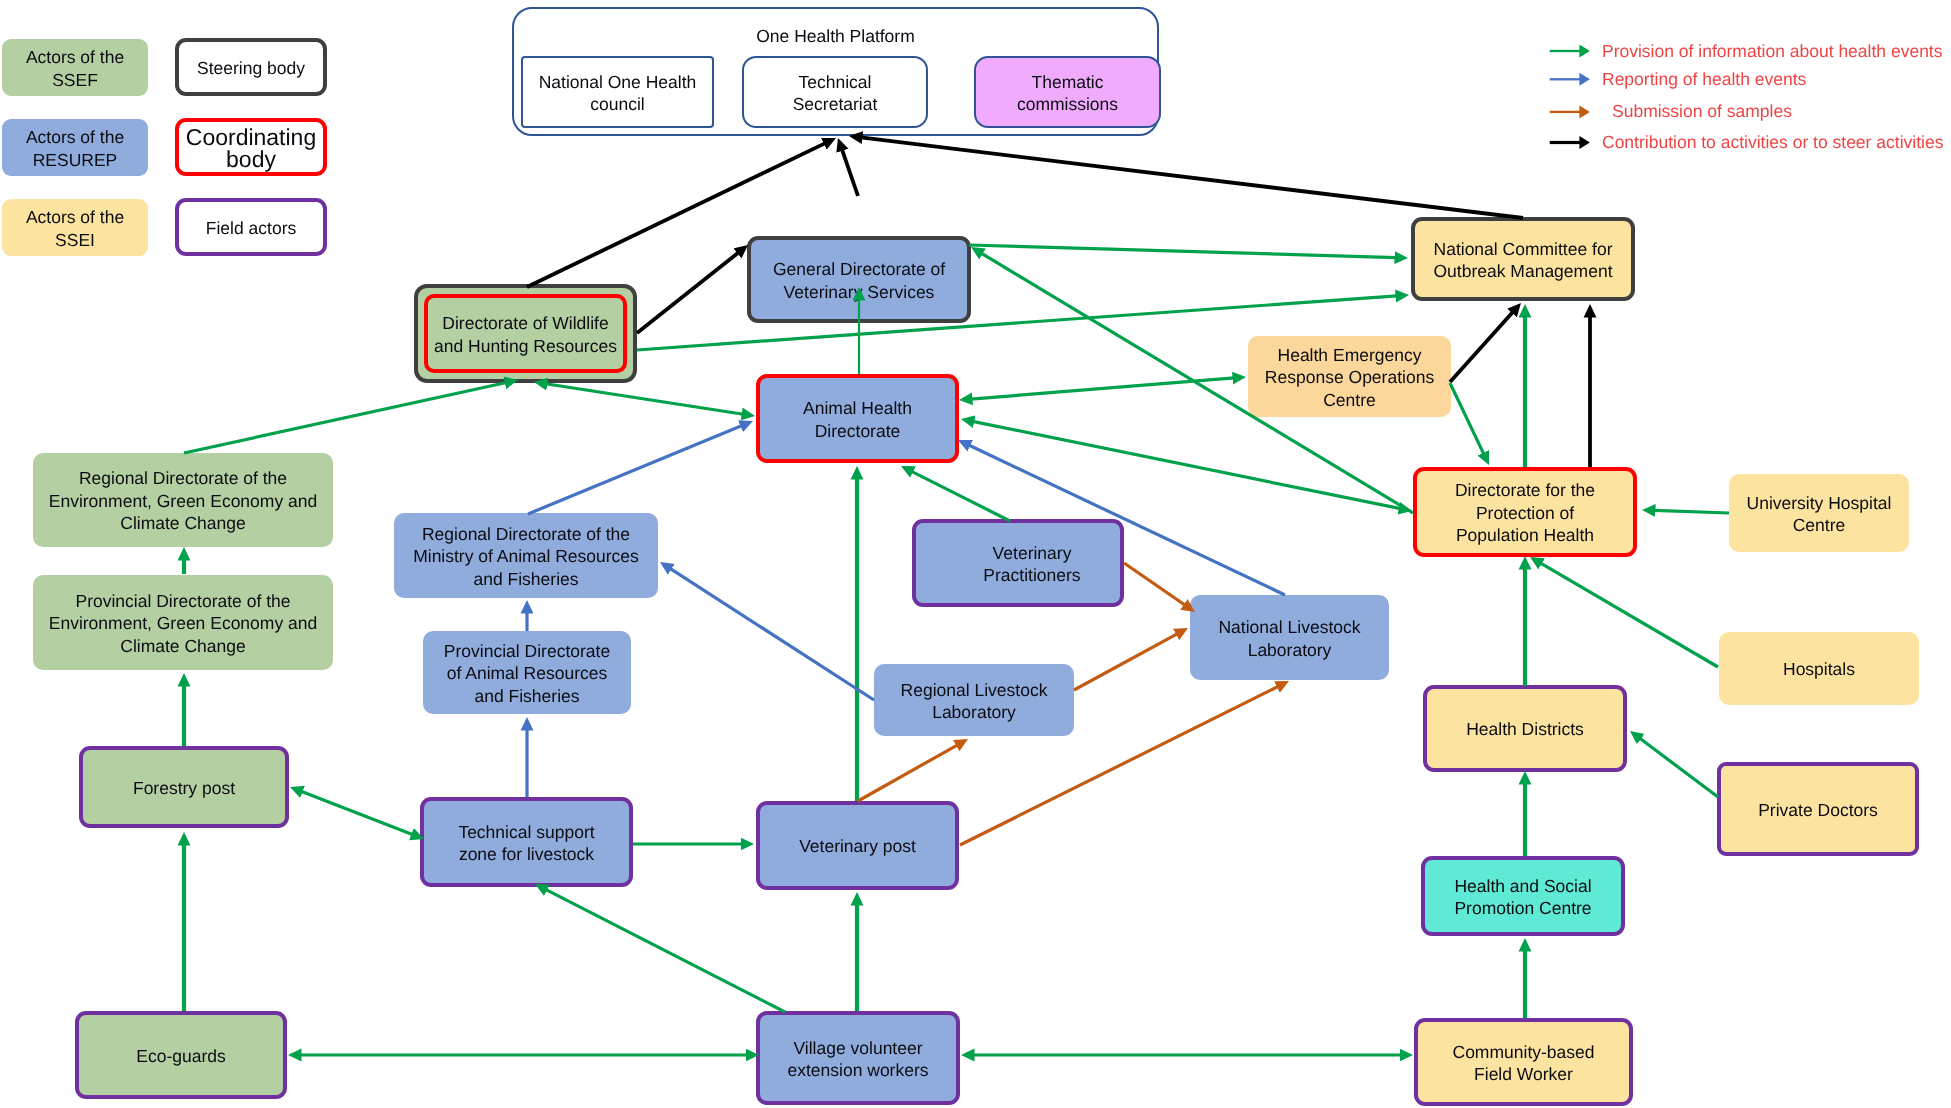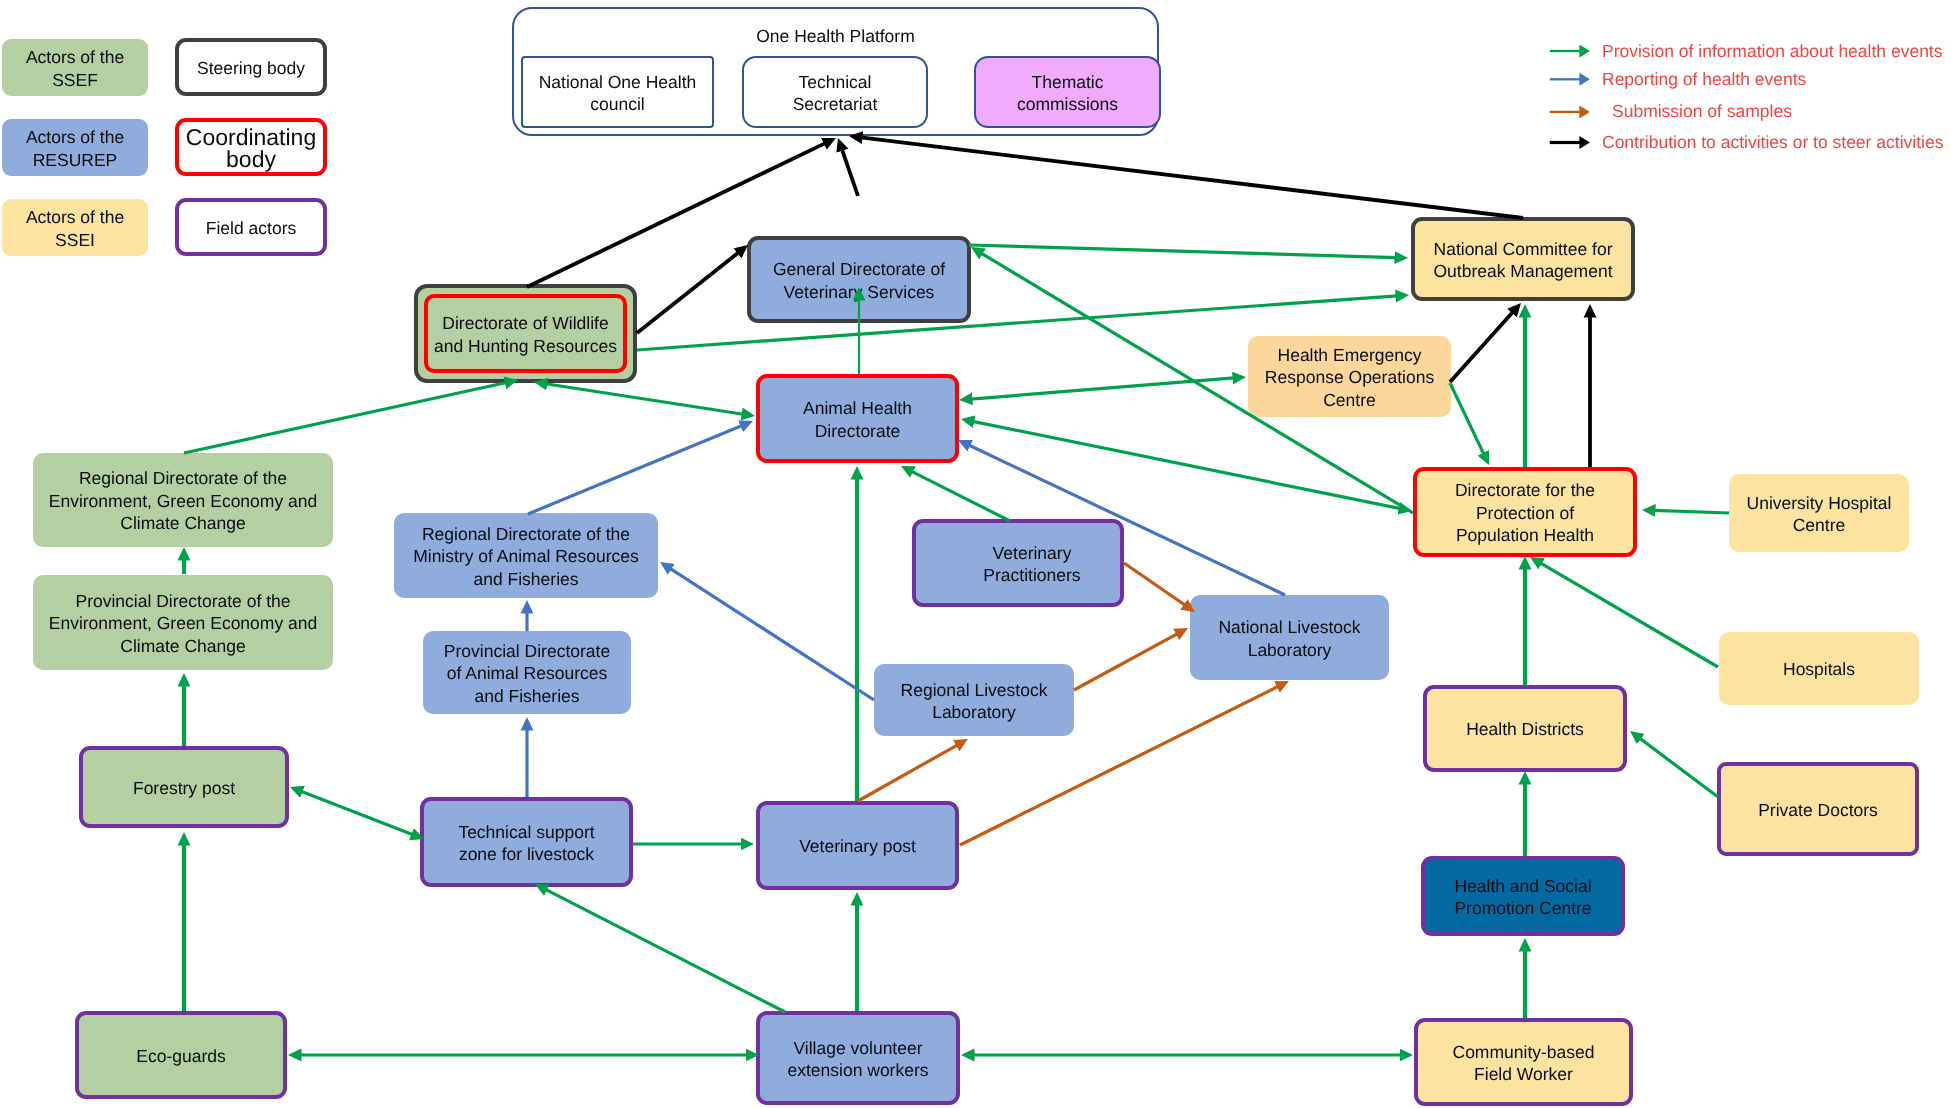--- a/index.html
+++ b/index.html
@@ -49,21 +49,21 @@
 Laboratory</span></div>
       <div class="node" style="left: 874px; top: 664px; width: 200px; height: 72px; background: rgb(143, 172, 220); border-radius: 10px; font-size: 17.5px;"><span>Regional Livestock
 Laboratory</span></div>
       <div class="node" style="left: 1719px; top: 632px; width: 200px; height: 73px; background: rgb(252, 227, 160); border-radius: 10px; font-size: 17.5px;"><span>Hospitals</span></div>
       <div class="node" style="left: 1423px; top: 685px; width: 204px; height: 87px; background: rgb(252, 227, 160); border: 4.6px solid rgb(112, 48, 160); border-radius: 11px; font-size: 17.5px;"><span>Health Districts</span></div>
       <div class="node" style="left: 1717px; top: 762px; width: 202px; height: 94px; background: rgb(252, 227, 160); border: 4.6px solid rgb(112, 48, 160); border-radius: 9px; font-size: 17.5px;"><span>Private Doctors</span></div>
       <div class="node" style="left: 79px; top: 746px; width: 210px; height: 82px; background: rgb(180, 208, 162); border: 4.6px solid rgb(112, 48, 160); border-radius: 11px; font-size: 17.5px;"><span>Forestry post</span></div>
       <div class="node" style="left: 420px; top: 797px; width: 213px; height: 90px; background: rgb(143, 172, 220); border: 4.6px solid rgb(112, 48, 160); border-radius: 11px; font-size: 17.5px;"><span>Technical support
 zone for livestock</span></div>
       <div class="node" style="left: 756px; top: 801px; width: 203px; height: 89px; background: rgb(143, 172, 220); border: 4.6px solid rgb(112, 48, 160); border-radius: 11px; font-size: 17.5px;"><span>Veterinary post</span></div>
-      <div class="node" style="left: 1421px; top: 856px; width: 204px; height: 80px; background: #0369a1; border: 4.6px solid rgb(112, 48, 160); border-radius: 11px; font-size: 17.5px;"><span>Health and Social
+      <div class="node" style="left: 1421px; top: 856px; width: 204px; height: 80px; background: #5eead4; border: 4.6px solid rgb(112, 48, 160); border-radius: 11px; font-size: 17.5px;"><span>Health and Social
 Promotion Centre</span></div>
       <div class="node" style="left: 75px; top: 1011px; width: 212px; height: 88px; background: rgb(180, 208, 162); border: 4.6px solid rgb(112, 48, 160); border-radius: 11px; font-size: 17.5px;"><span>Eco-guards</span></div>
       <div class="node" style="left: 756px; top: 1011px; width: 204px; height: 94px; background: rgb(143, 172, 220); border: 4.6px solid rgb(112, 48, 160); border-radius: 11px; font-size: 17.5px;"><span>Village volunteer
 extension workers</span></div>
       <div class="node" style="left: 1414px; top: 1018px; width: 219px; height: 88px; background: rgb(252, 227, 160); border: 4.6px solid rgb(112, 48, 160); border-radius: 11px; font-size: 17.5px;"><span>Community-based
 Field Worker</span></div>
       <div style="position: absolute; left: 424px; top: 294px; width: 203px; height: 79px; border: 4.5px solid rgb(255, 0, 0); border-radius: 10px; box-sizing: border-box; pointer-events: none;"></div>
       <div class="node" style="left: 2px; top: 39px; width: 146px; height: 57px; background: rgb(180, 208, 162); border-radius: 9px; font-size: 17.5px;">Actors of the
 SSEF</div>
       <div class="node" style="left: 2px; top: 119px; width: 146px; height: 57px; background: rgb(143, 172, 220); border-radius: 9px; font-size: 17.5px;">Actors of the

